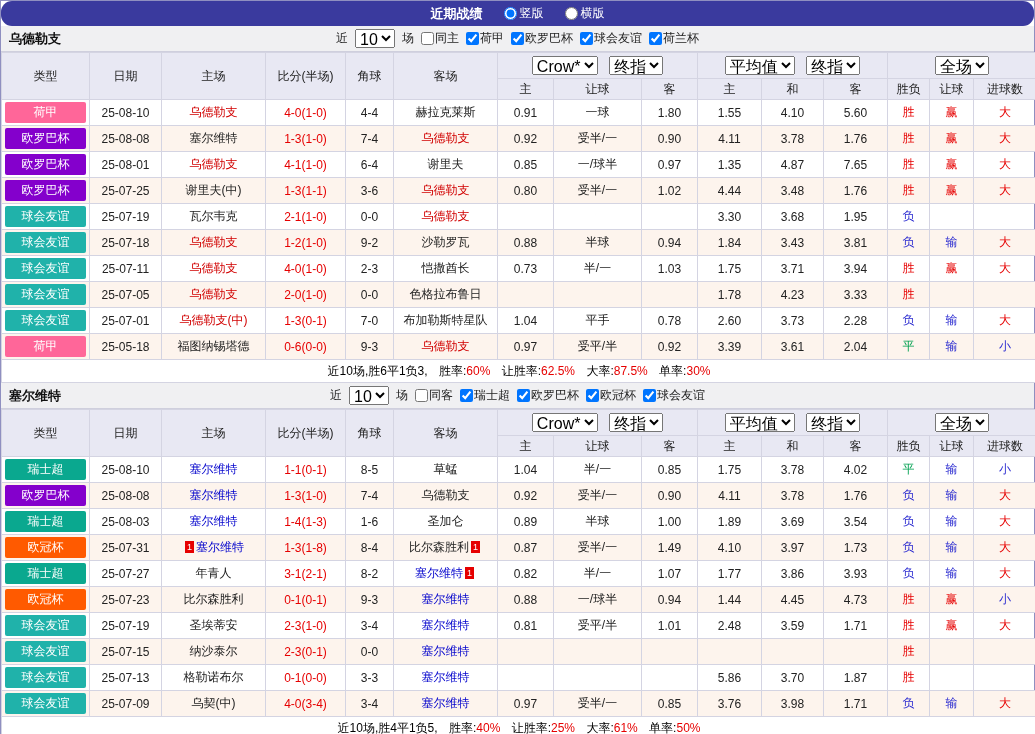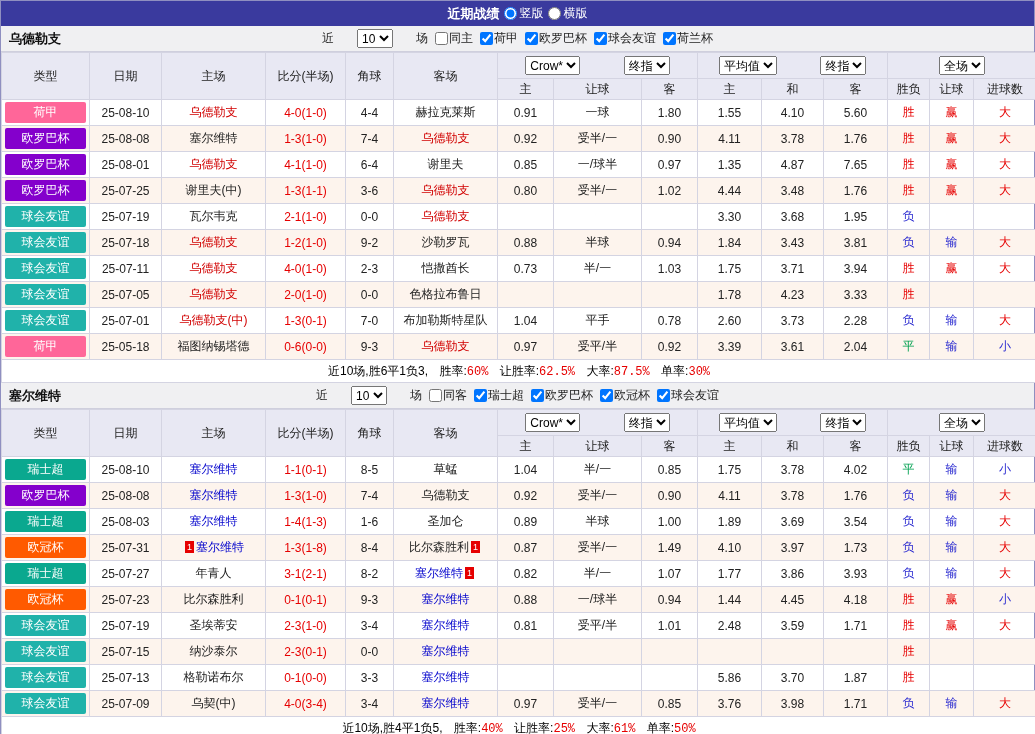--- a/index.html
+++ b/index.html
@@ -7,37 +7,37 @@
   body {
     width:1035px;
     font-family:"Liberation Sans","DejaVu Sans",sans-serif;
     font-size:12px; color:#222; background:#fff;
   }
   .page { width:1035px; border:1px solid #8f8fc0; }
 
   
   .top-bar {
     height:25px; background:#3a3a9e; color:#fff;
-    display:flex; align-items:center; justify-content:center; gap:4px;
+    display:flex; align-items:center; justify-content:center; gap:21px;border-radius:11px;
   }
   .top-bar .title { font-weight:bold; font-size:13px; }
   .top-bar label { display:inline-flex; align-items:center; gap:3px; cursor:pointer; }
   .top-bar input { margin:0; }
 
   
   .section-header {
     height:26px; background:#f0f0f2;
     border-bottom:1px solid #cfcfdd;
     display:flex; align-items:center; position:relative; padding:0 8px;
   }
   .team-name { position:absolute; left:8px; font-weight:bold; font-size:13px; color:#111; }
   .filters { margin:0 auto; display:flex; align-items:center; gap:3px; }
   .filters label { display:inline-flex; align-items:center; cursor:pointer; }
   .filters input[type="checkbox"] { width:13px; height:13px; margin:0 1px 0 4px; }
-  select { font-size:12px; height:19px; margin:0 20px; }
+  select { font-size:16px; height:19px; margin:0 4px; }
 
   
   table { width:100%; border-collapse:collapse; table-layout:fixed; }
   th, td {
     border:1px solid #d4d4e2; text-align:center; height:26px;
     padding:0 1px; overflow:hidden; white-space:nowrap;
     font-size:12px; font-weight:normal;
   }
   thead th { background:#e8e8f3; height:26px; color:#222; }
   thead tr.sub th { height:21px; }
@@ -51,21 +51,21 @@
   .t-win  { color:#e60000; }
   .t-lose { color:#2a2ad0; }
   .t-draw { color:#00a050; }
   .card {
     display:inline-block; background:#e60000; color:#fff;
     font-size:9px; line-height:12px; width:9px; height:12px;
     margin:0 2px; vertical-align:1px; text-align:center;
   }
   tfoot td { height:23px; background:#fff; color:#000; }
   .stat { margin-left:8px; }
-  .red { color:#e60000;font-family:Liberation Mono, monospace; }
+  .red { color:#e60000; }
 </style>
 </head>
 <body>
 
 <div class="page">
 
   <div class="top-bar">
     <span class="title">近期战绩</span>
     <label>
       <input type="radio" name="layout" checked="" style="">
@@ -544,21 +544,21 @@
             <td>25-07-23</td>
             <td><span>比尔森胜利</span></td>
             <td class="score">0-1(0-1)</td>
             <td>9-3</td>
             <td><span style="color: rgb(0, 0, 204);">塞尔维特</span></td>
             <td>0.88</td>
             <td>一/球半</td>
             <td>0.94</td>
             <td>1.44</td>
             <td>4.45</td>
-            <td>4.18</td>
+            <td>4.73</td>
             <td class="t-win">胜</td>
             <td class="t-win">赢</td>
             <td class="t-lose">小</td>
           </tr>
           <tr>
             <td>
               <span class="badge" style="background: rgb(32, 178, 170);">球会友谊</span>
             </td>
             <td>25-07-19</td>
             <td><span>圣埃蒂安</span></td>

